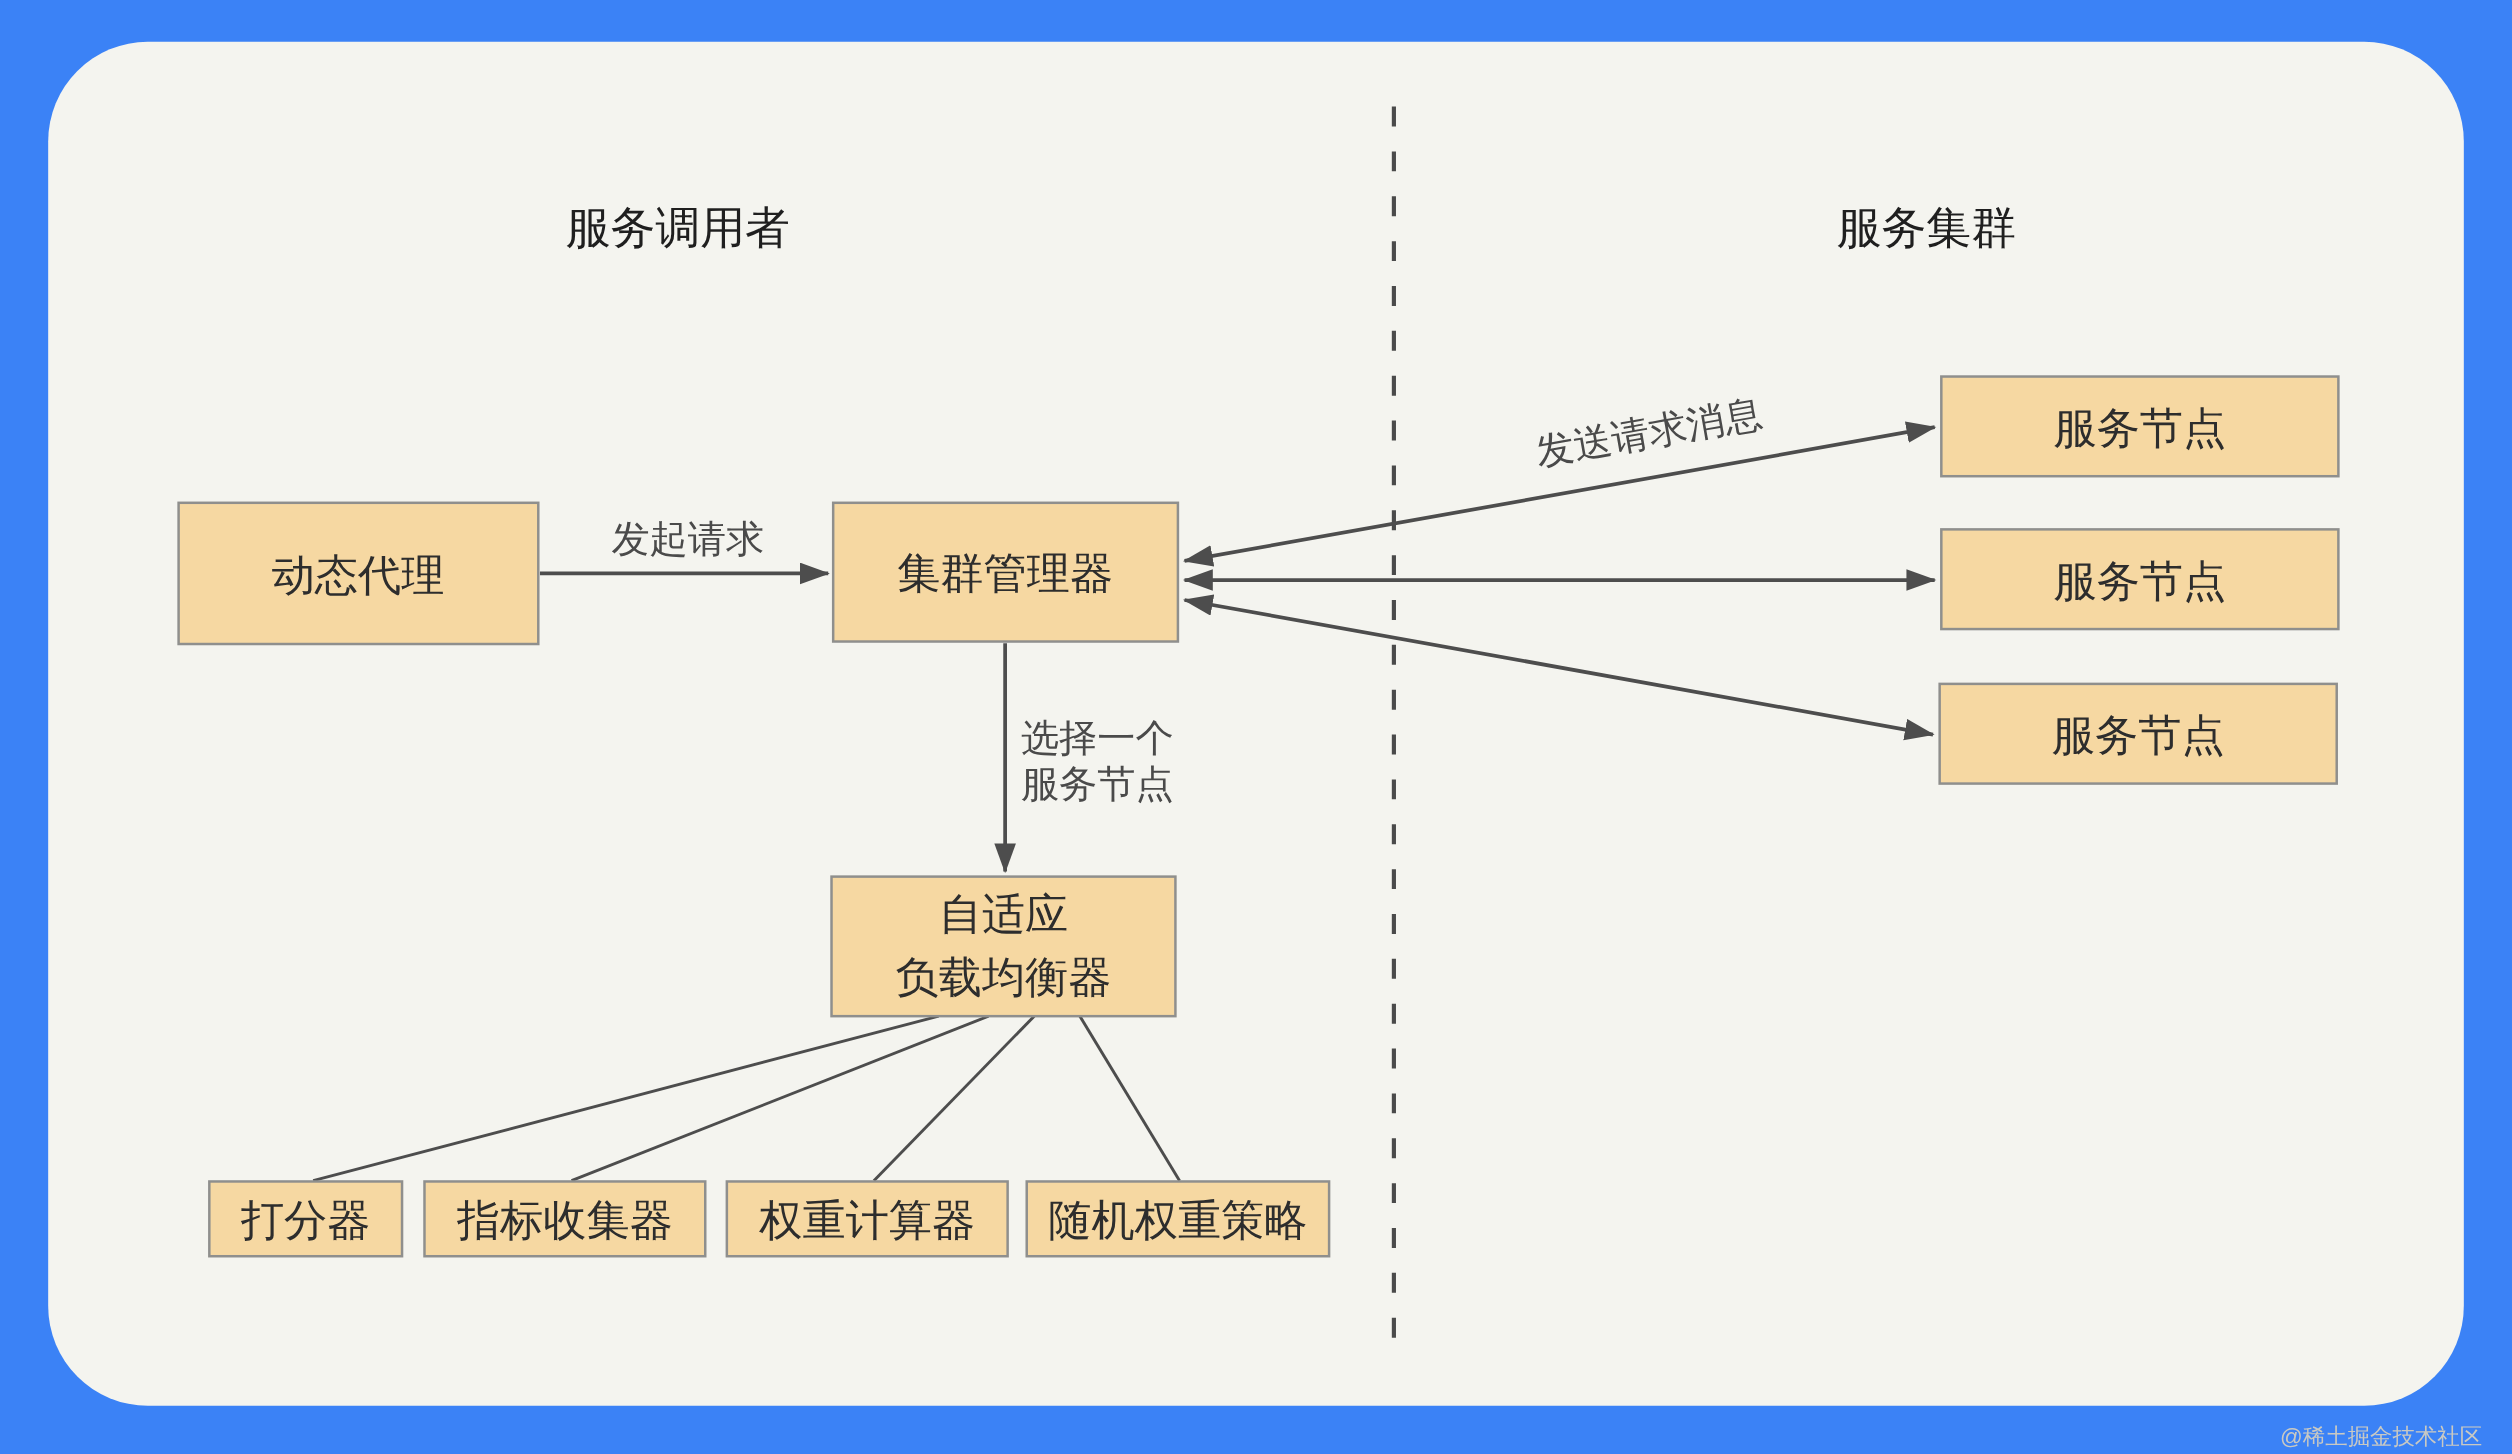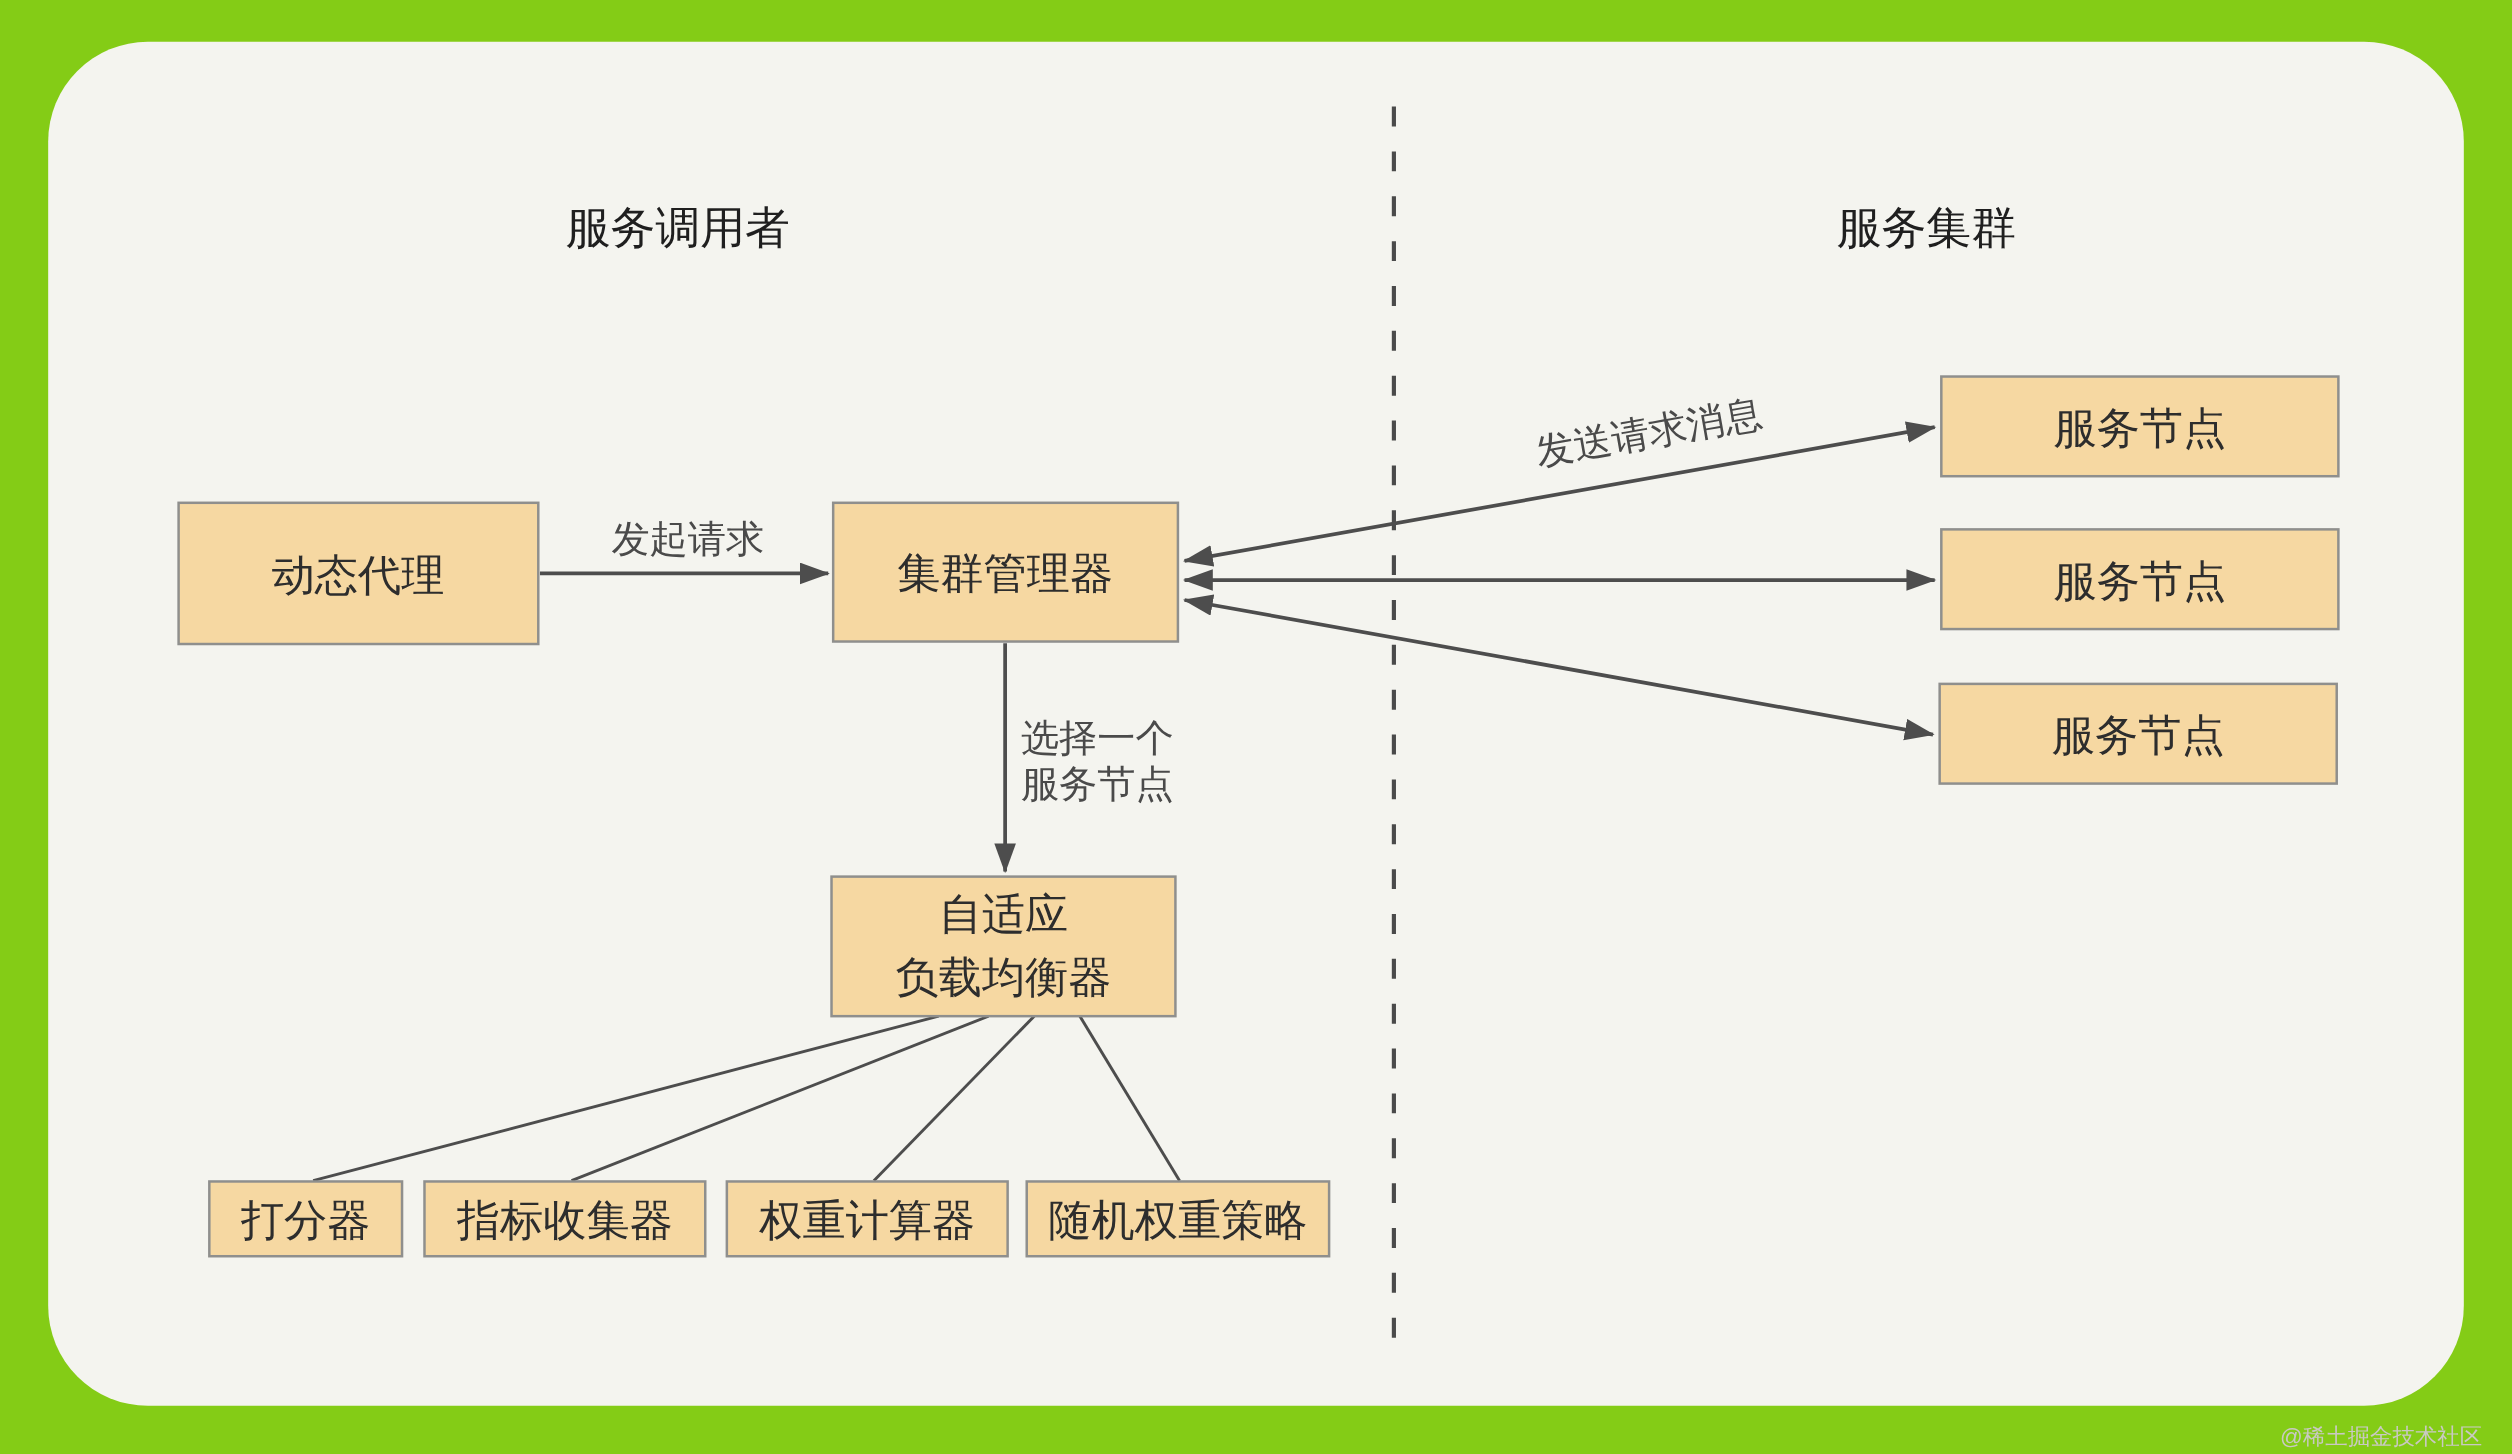--- a/index.html
+++ b/index.html
@@ -5,21 +5,21 @@
   html, body {
     margin: 0;
     padding: 0;
     background: #ffffff;
     font-family: "Liberation Sans", "DejaVu Sans", sans-serif;
   }
   .stage {
     width: 2512px;
     height: 1455px;
     position: relative;
-    background: #84cc16;
+    background: #3b82f6;
   }
   svg { display: block; }
   text {
     font-family: "Liberation Sans", "DejaVu Sans", sans-serif;
   }
   .box-rect {
     fill: #F6D8A2;
     stroke: #8F8F8D;
     stroke-width: 3;
   }

